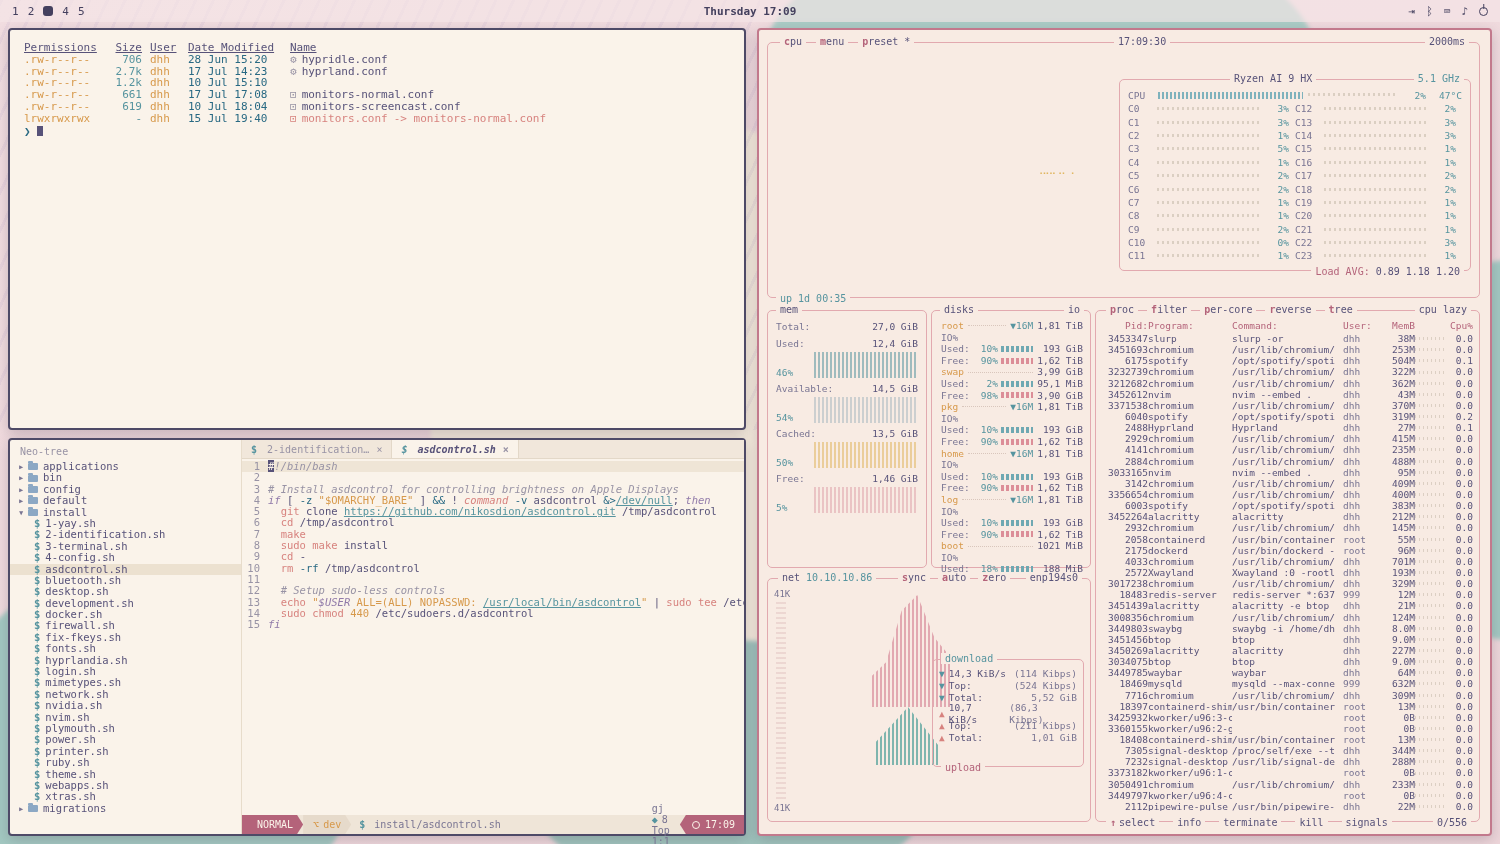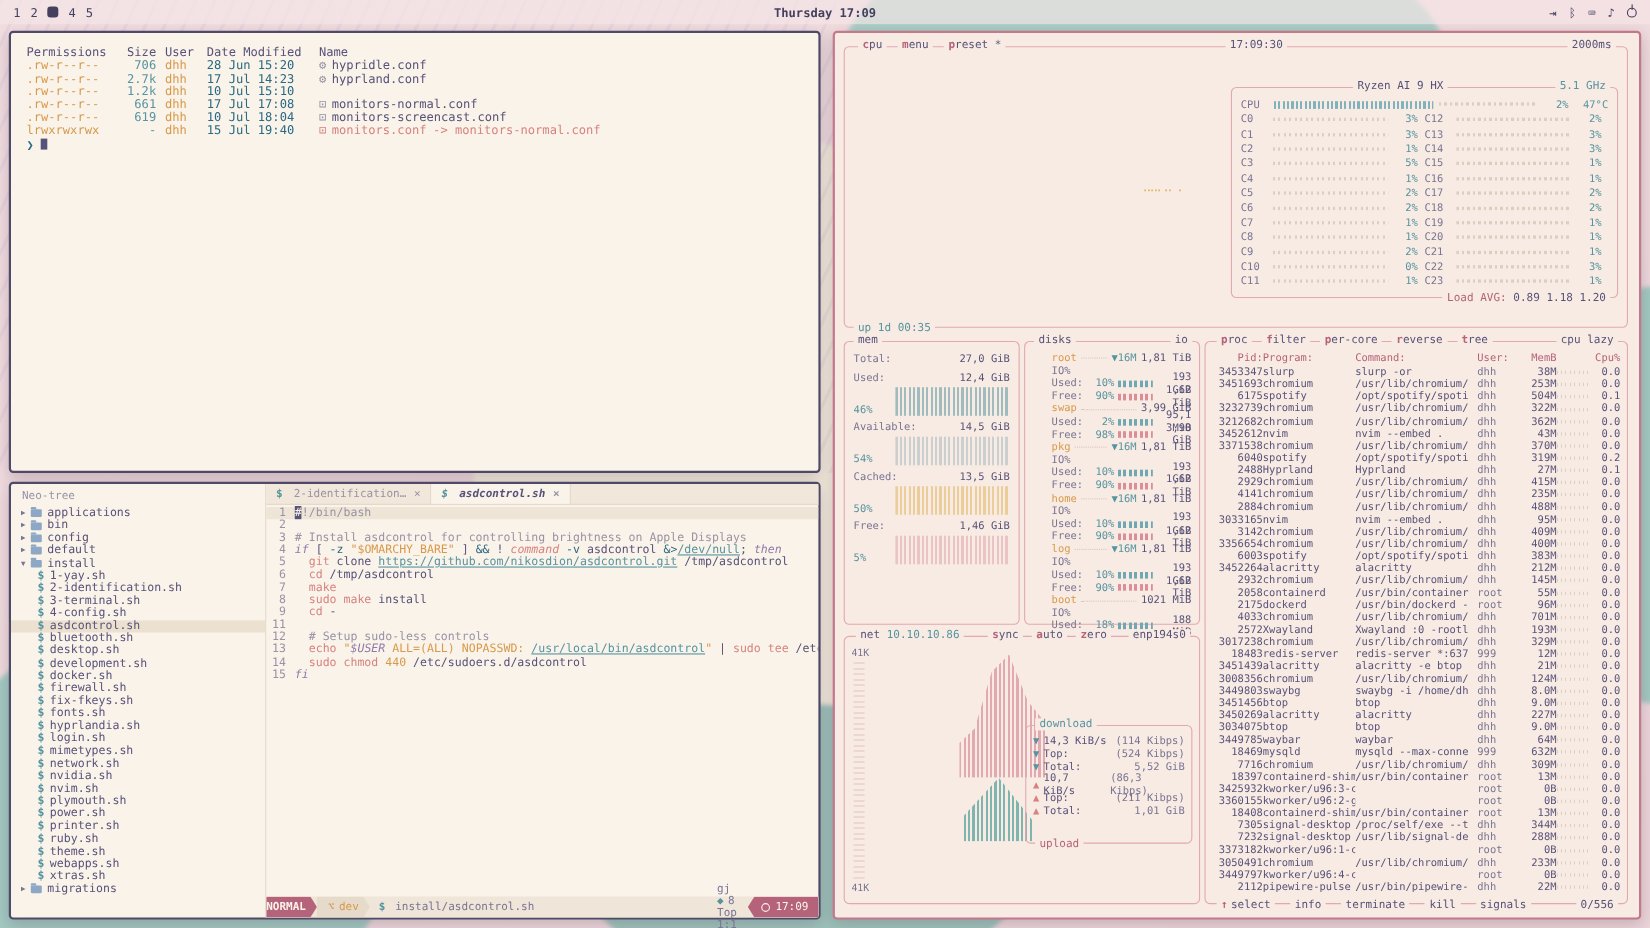--- a/index.html
+++ b/index.html
@@ -29,21 +29,21 @@
 .icpower{width:9px;height:9px;border:1.5px solid #44405E;border-radius:50%;position:relative;display:inline-block}
 .icpower::after{content:"";position:absolute;left:50%;top:-4px;width:1.5px;height:5px;background:#44405E;transform:translateX(-50%)}
 
 .win{position:absolute;border:2px solid #4E4A67;border-radius:4px;background:var(--tbg);box-shadow:0 4px 14px rgba(80,60,80,.25)}
 
 .term{left:8px;top:28px;width:738px;height:402px;padding:12px 14px;font-size:11px;line-height:11.8px}
 .prompt{color:var(--pine);font-weight:bold}
 .tline{margin-bottom:2px}
 .curblock{display:inline-block;width:6px;height:10px;background:#575279;vertical-align:-1px}
 .lsgrid{display:grid;grid-template-columns:74px 36px 30px 94px 1fr;column-gap:8px}
-.lsh{color:var(--ink)}
+.lsh{text-decoration:underline;color:var(--ink)}
 .lsr .perm{color:var(--gold)}
 .lsr .size{color:var(--teal);text-align:right}
 .lsr .user{color:var(--gold)}
 .lsr .date{color:var(--pine)}
 .lsr .fname{color:var(--ink)}
 .lsr .ficon{margin-right:5px;color:var(--muted)}
 .lsr.sym .fname,.lsr.sym .link,.lsr.sym .ficon{color:var(--lrose)}
 .link{margin-left:6px}
 .c1{text-align:right}
 
@@ -60,34 +60,34 @@
 .edmain{flex:1;display:flex;flex-direction:column;min-width:0}
 .tabline{height:19px;display:flex;background:#F1E7DB;border-bottom:1px solid #E3D8C8;font-size:10px;align-items:stretch}
 .tab{display:flex;align-items:center;gap:5px;padding:0 9px;color:var(--muted);border-right:1px solid #E3D8C8}
 .tab.act{background:var(--tbg);color:var(--ink);font-style:italic;font-weight:bold}
 .tx{color:var(--muted);margin-left:2px}
 .buf{flex:1;overflow:hidden;padding-top:2px}
 .line{display:flex;height:11.3px;line-height:11.3px;white-space:pre}
 .line.cl{background:#EFE5D6}
 .lnum{width:26px;text-align:right;padding-right:8px;color:var(--muted);flex:none}
 .code{white-space:pre}
-.cm{color:#9893A5;}
+.cm{color:#9893A5;font-style:italic}
 .kw{color:var(--iris);font-style:italic}
 .cmd{color:var(--lrose)}
 .str{color:#D7994B}
 .var{color:var(--iris);font-style:italic}
 .url{color:var(--teal);text-decoration:underline}
 .op{color:var(--pine)}
 .num{color:#D7994B}
 .pl{color:var(--ink)}
 .it{color:var(--lrose);font-style:italic}
 .cur{background:#575279;color:#FBF3E9}
 
 .statusline{height:19px;background:#EFE5D8;display:flex;align-items:center;font-size:10px;color:var(--sub)}
-.mode{background:var(--rose);color:#FBF3E9;font-weight:bold;padding:0 10px 0 0;height:100%;display:flex;align-items:center;clip-path:polygon(0 0,calc(100% - 6px) 0,100% 50%,calc(100% - 6px) 100%,0 100%)}
+.mode{background:var(--rose);color:#FBF3E9;font-weight:normal;padding:0 10px 0 15px;height:100%;display:flex;align-items:center;clip-path:polygon(0 0,calc(100% - 6px) 0,100% 50%,calc(100% - 6px) 100%,0 100%)}
 .brchip{background:#E6DACB;height:100%;display:flex;align-items:center;padding:0 10px 0 10px;color:var(--gold);gap:4px;clip-path:polygon(0 0,calc(100% - 6px) 0,100% 50%,calc(100% - 6px) 100%,0 100%)}
 .fchip{padding:0 8px;display:flex;gap:4px;align-items:center;color:var(--sub)}
 .slspace{flex:1}
 .rit{margin-right:10px;display:flex;gap:4px;align-items:center}
 .ric{color:var(--teal)}
 .timechip2{background:var(--rose);color:#FBF3E9;height:100%;display:flex;align-items:center;gap:5px;padding:0 9px 0 12px;clip-path:polygon(6px 0,100% 0,100% 100%,6px 100%,0 50%)}
 .clockdot{width:8px;height:8px;border:1.3px solid #FBF3E9;border-radius:50%;display:inline-block}
 
 .btopwin{left:757px;top:28px;width:735px;height:808px;background:var(--bbg);border-color:#C2798C;font-size:9.5px}
 .panel{position:absolute;border:1px solid var(--bbord);border-radius:5px}
@@ -114,21 +114,21 @@
 .mlab{color:var(--sub)}
 .mval{color:var(--ink)}
 .mpct{color:var(--teal);width:34px}
 .memblock{margin-bottom:5px}
 .mgraph{flex:1;height:26px;opacity:.55;margin-left:4px}
 .g1{background:repeating-linear-gradient(90deg,#56949F 0 2px,transparent 2px 4px)}
 .g2{background:repeating-linear-gradient(90deg,#A8B8C0 0 2px,transparent 2px 4px)}
 .g3{background:repeating-linear-gradient(90deg,#E0B55E 0 2px,transparent 2px 4px)}
 .g4{background:repeating-linear-gradient(90deg,#DFA3AB 0 2px,transparent 2px 4px)}
 .memrow2{display:flex;align-items:flex-end;height:28px}
-.diskP{left:172px;top:280px;width:160px;height:258px;padding:9px 7px 4px 24px}
+.diskP{left:172px;top:280px;width:160px;height:258px;padding:9px 7px 4px 9px}
 .dkname{display:flex;align-items:center;height:11.6px;line-height:11.6px}
 .dn{color:var(--gold)}
 .dfill{flex:1;border-bottom:1px dotted #D9C6BC;margin:0 4px}
 .dio{color:var(--teal);margin-right:4px}
 .dt{color:var(--ink)}
 .dkio{height:11.6px;line-height:11.6px;color:var(--sub)}
 .dkrow{display:flex;align-items:center;height:11.6px;line-height:11.6px;gap:3px}
 .dkl{color:var(--sub);width:30px}
 .dkp{color:var(--teal);width:24px;text-align:right}
 .meter{width:32px;height:6px}
@@ -407,20 +407,21 @@
       <div class="buf" id="buf">
           <div class="line cl"><span class="lnum">1</span><span class="code"><span class="cur">#</span><span class="cm">!/bin/bash</span></span></div>
           <div class="line"><span class="lnum">2</span><span class="code"></span></div>
           <div class="line"><span class="lnum">3</span><span class="code"><span class="cm"># Install asdcontrol for controlling brightness on Apple Displays</span></span></div>
           <div class="line"><span class="lnum">4</span><span class="code"><span class="kw">if</span><span class="pl"> [ </span><span class="op">-z</span><span class="pl"> </span><span class="str">"$OMARCHY_BARE"</span><span class="pl"> ] </span><span class="op">&amp;&amp;</span><span class="pl"> ! </span><span class="it">command</span><span class="pl"> </span><span class="op">-v</span><span class="pl"> asdcontrol </span><span class="op">&amp;&gt;</span><span class="url">/dev/null</span><span class="pl">; </span><span class="kw">then</span></span></div>
           <div class="line"><span class="lnum">5</span><span class="code"><span class="pl">  </span><span class="cmd">git</span><span class="pl"> clone </span><span class="url">https://github.com/nikosdion/asdcontrol.git</span><span class="pl"> /tmp/asdcontrol</span></span></div>
           <div class="line"><span class="lnum">6</span><span class="code"><span class="pl">  </span><span class="cmd">cd</span><span class="pl"> /tmp/asdcontrol</span></span></div>
           <div class="line"><span class="lnum">7</span><span class="code"><span class="pl">  </span><span class="cmd">make</span></span></div>
           <div class="line"><span class="lnum">8</span><span class="code"><span class="pl">  </span><span class="cmd">sudo</span><span class="pl"> </span><span class="cmd">make</span><span class="pl"> install</span></span></div>
           <div class="line"><span class="lnum">9</span><span class="code"><span class="pl">  </span><span class="cmd">cd</span><span class="pl"> -</span></span></div>
+          <div class="line"><span class="lnum">10</span><span class="code"><span class="pl">  </span><span class="cmd">rm</span><span class="pl"> </span><span class="op">-rf</span><span class="pl"> /tmp/asdcontrol</span></span></div>
           <div class="line"><span class="lnum">11</span><span class="code"></span></div>
           <div class="line"><span class="lnum">12</span><span class="code"><span class="pl">  </span><span class="cm"># Setup sudo-less controls</span></span></div>
           <div class="line"><span class="lnum">13</span><span class="code"><span class="pl">  </span><span class="cmd">echo</span><span class="pl"> </span><span class="str">"</span><span class="var">$USER</span><span class="str"> ALL=(ALL) NOPASSWD: </span><span class="url">/usr/local/bin/asdcontrol</span><span class="str">"</span><span class="pl"> | </span><span class="cmd">sudo</span><span class="pl"> </span><span class="cmd">tee</span><span class="pl"> /etc/sudoe</span></span></div>
           <div class="line"><span class="lnum">14</span><span class="code"><span class="pl">  </span><span class="cmd">sudo</span><span class="pl"> </span><span class="cmd">chmod</span><span class="pl"> </span><span class="num">440</span><span class="pl"> /etc/sudoers.d/asdcontrol</span></span></div>
           <div class="line"><span class="lnum">15</span><span class="code"><span class="kw">fi</span></span></div>
         </div>
       <div class="statusline" id="statusline">
         <span class="mode">NORMAL</span>
         <span class="brchip">
             <span>⌥</span>

